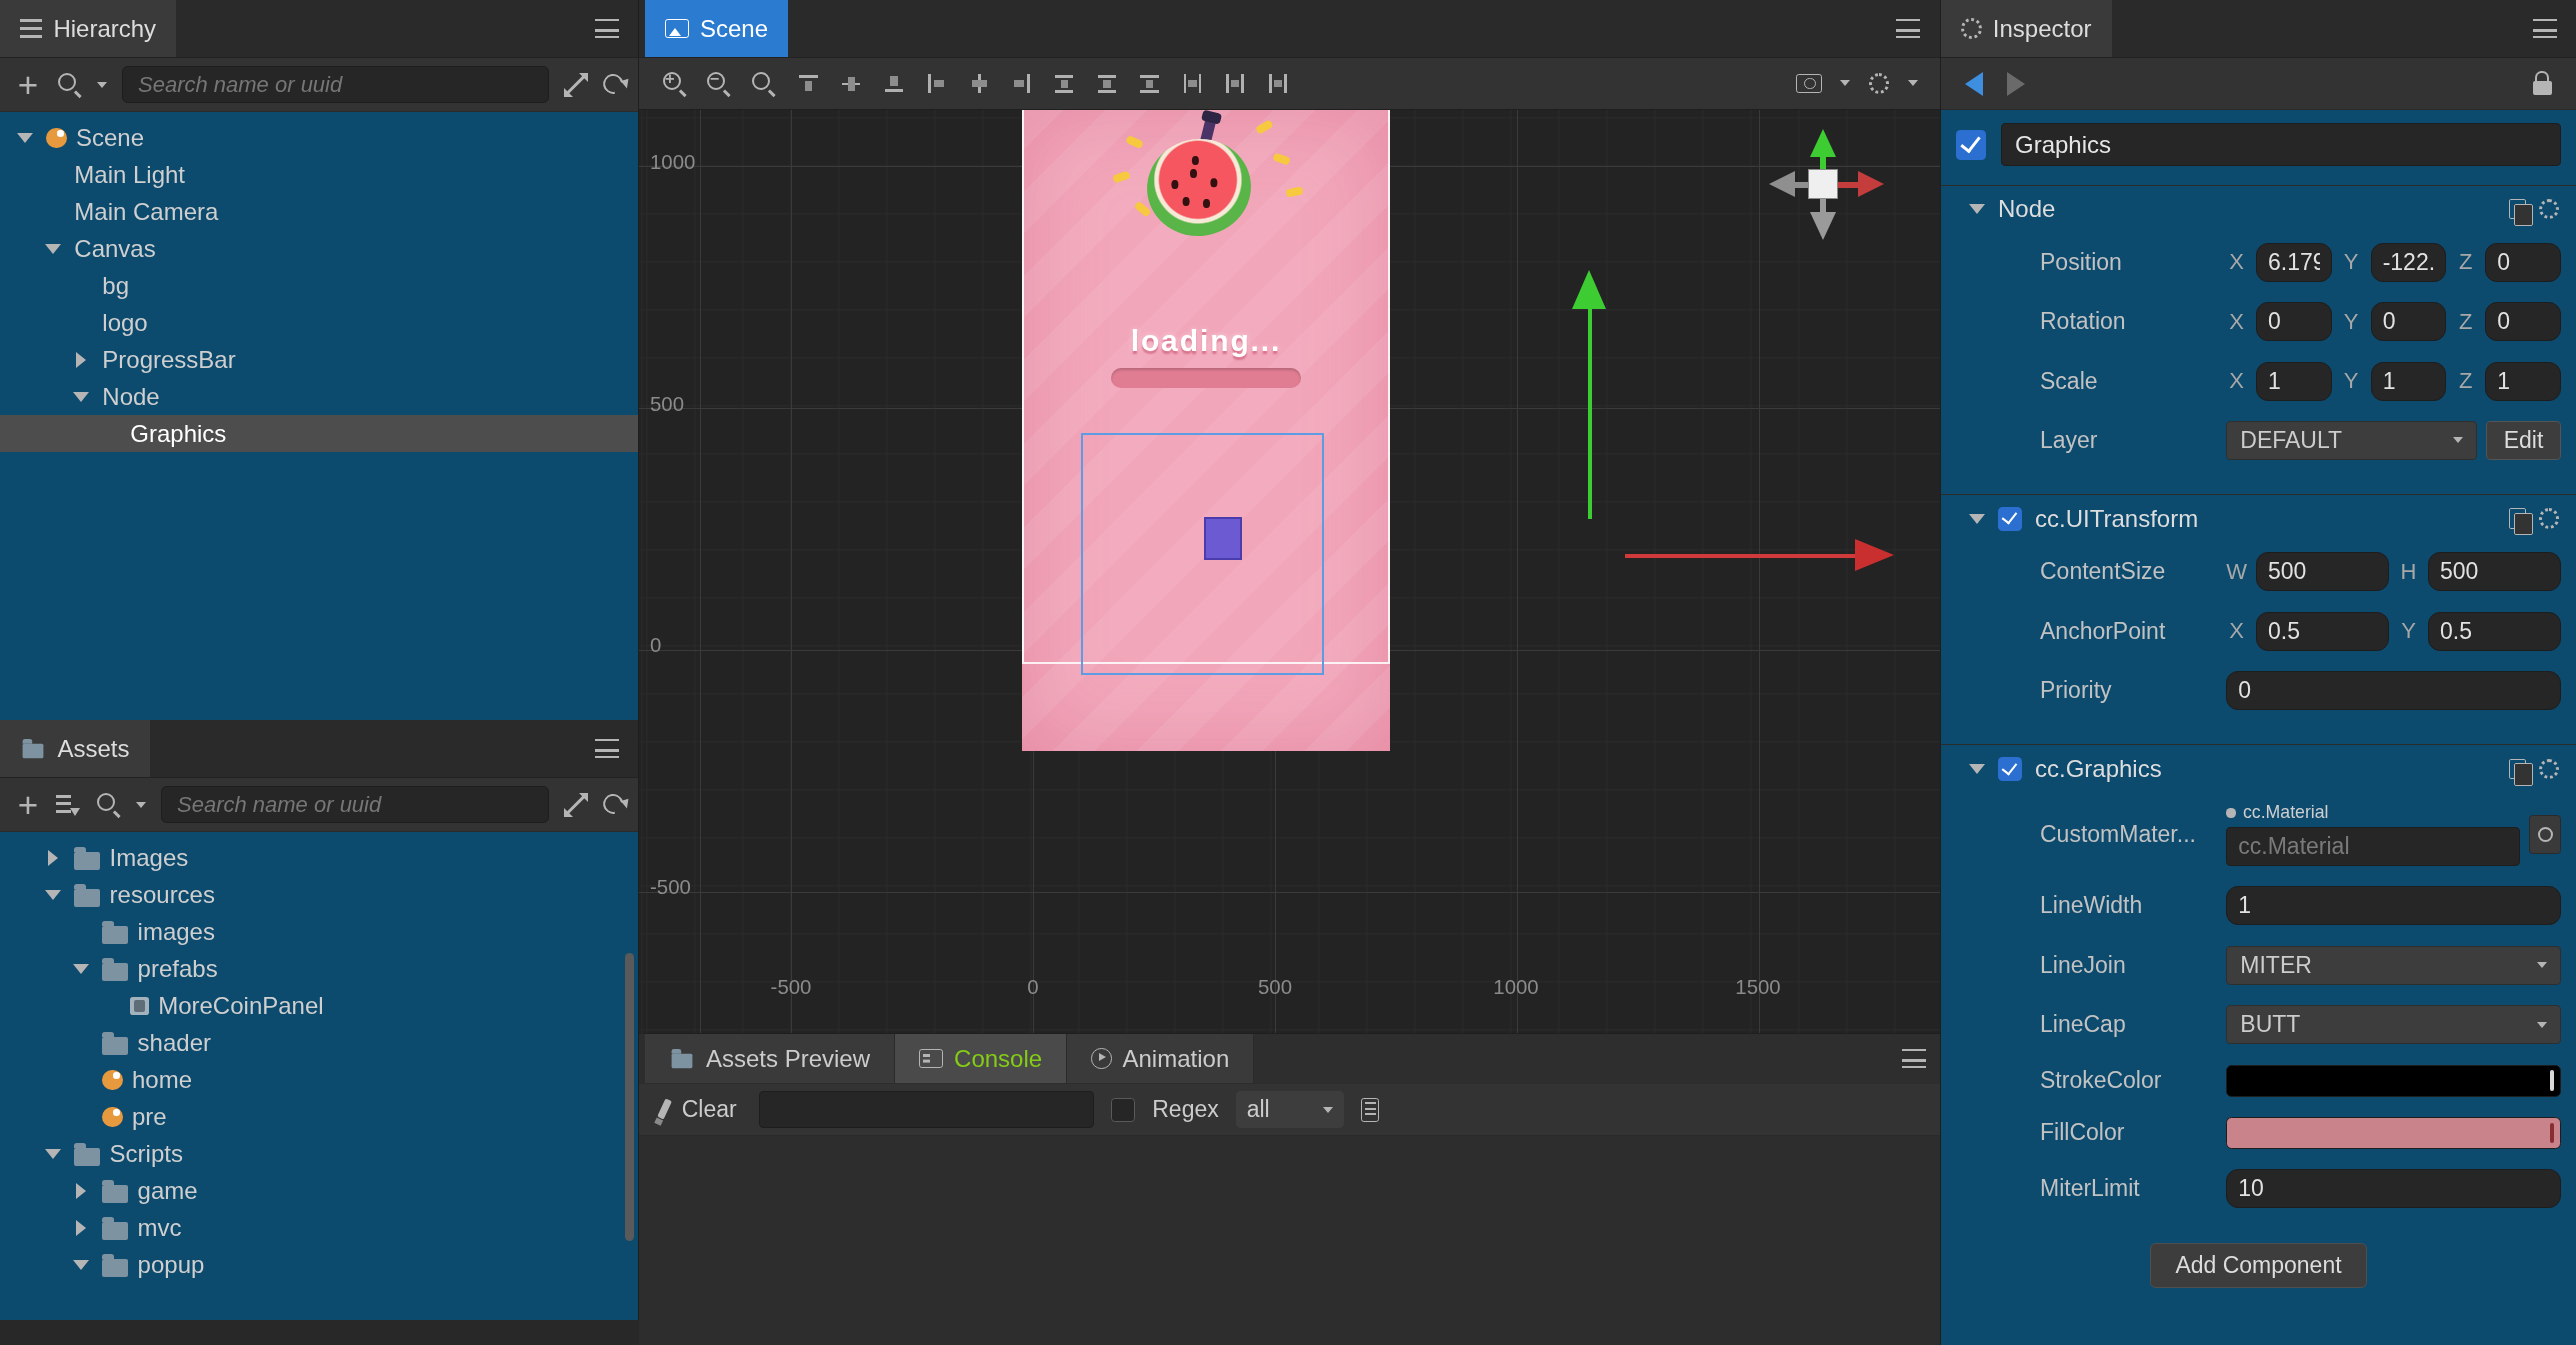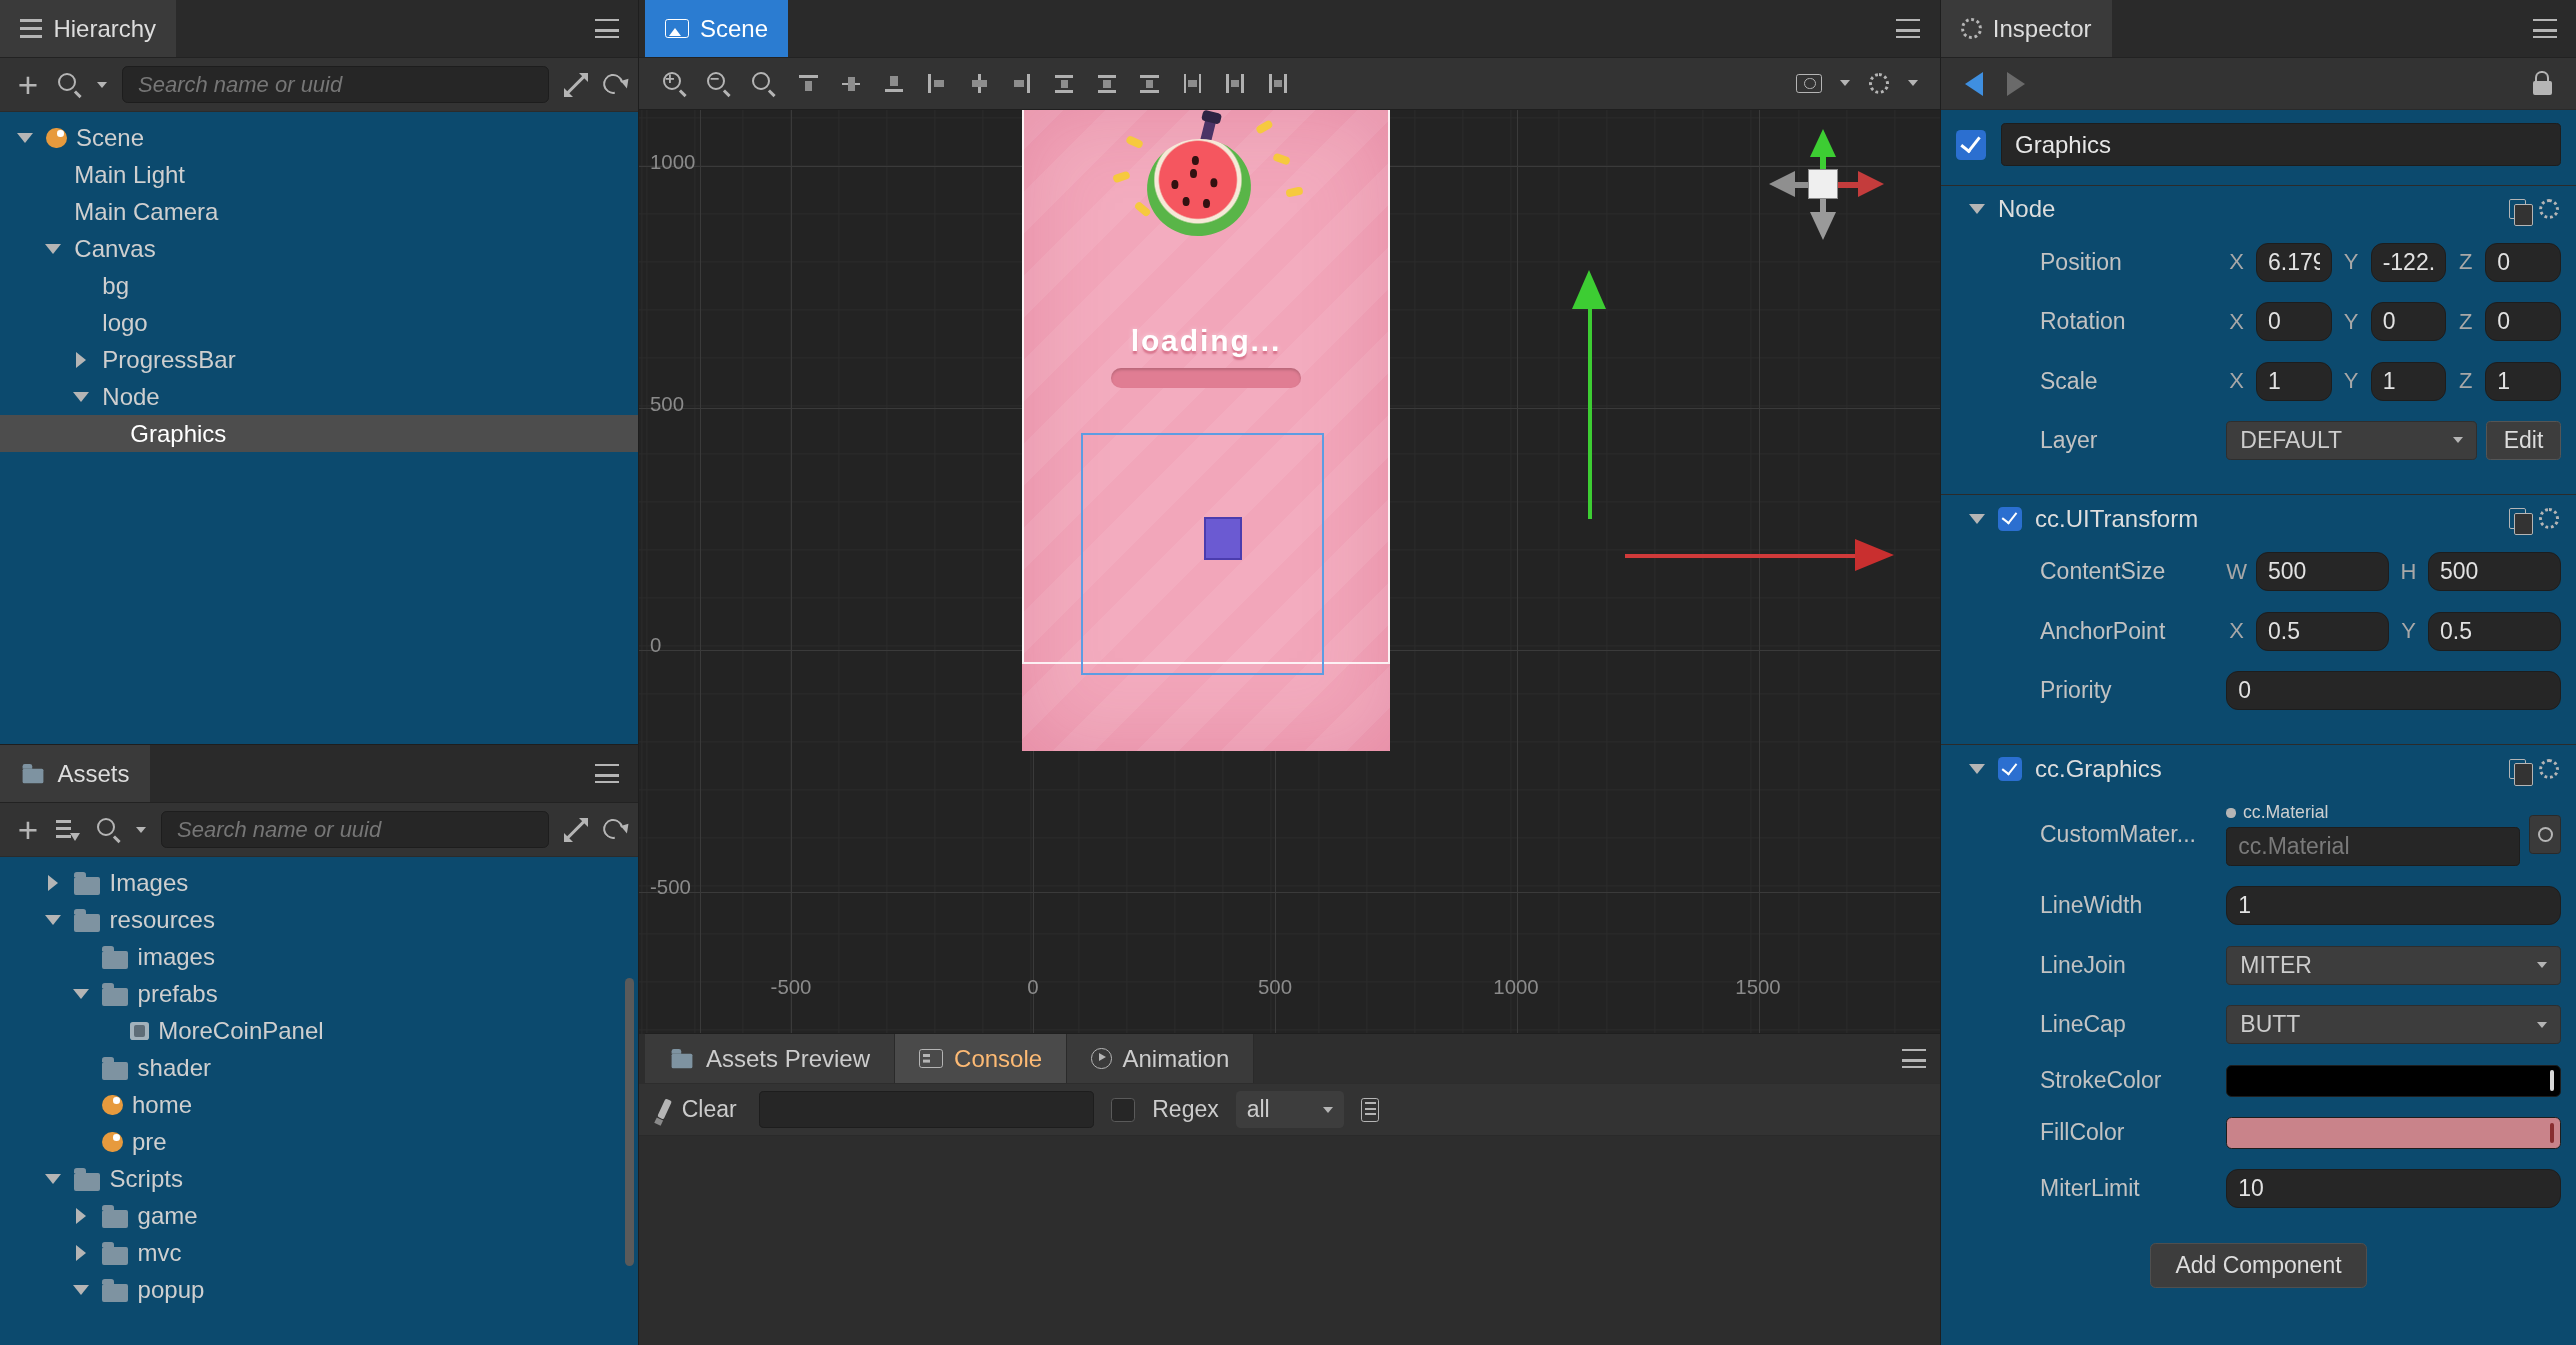--- a/index.html
+++ b/index.html
@@ -1,20 +1,20 @@
 <!DOCTYPE html>
 <html style="font-size:15px"><head>
 <meta charset="utf-8">
 <style>
   *{box-sizing:border-box;margin:0;padding:0}
   html,body{width:2576px;height:1346px}
   body{background:#282828;font-family:"Liberation Sans","DejaVu Sans",sans-serif;color:#c8c8c8;overflow:hidden;position:relative}
   .panel{position:absolute;background:#0c4a6e}
   #hierarchy{left:0;top:0;width:639px;height:745px;border-right:1.9px solid #1e1e1e;border-bottom:1.9px solid #1e1e1e}
-  #assets{left:0;top:745px;width:639px;height:600px;border-right:1.9px solid #1e1e1e;overflow:hidden}
+  #assets{left:0;top:720px;width:639px;height:600px;border-right:1.9px solid #1e1e1e;overflow:hidden}
   #center{left:639px;top:0;width:1301px;height:1346px;background:#2d2d2d}
   #inspector{left:1940px;top:0;width:636px;height:1346px;border-left:1.9px solid #1e1e1e;overflow:hidden}
   
   .phead{height:58px;background:#2a2a2a;display:flex;align-items:center;border-bottom:1.9px solid #222}
   .ptab{height:100%;display:flex;align-items:center;gap:11px;padding:0 20.4px;background:#3a3a3a;font-size:24px;color:#ddd}
   .ptab.blue{background:#2b7cd1;color:#fff;margin-left:5.6px}
   .phead .i-menu{margin-left:auto;margin-right:18.6px}
   .ptools{height:54px;display:flex;align-items:center;gap:15px;padding:0 15px;border-bottom:1.9px solid #2b2b2b;background:#333}
   .search{flex:1;height:37px;background:#262626;border:0.9px solid #1d1d1d;border-radius:5.6px;color:#ddd;padding:0 15px;font-size:22px;min-width:0;outline:none}
   .search::placeholder{color:#767676;font-style:italic}
@@ -121,21 +121,21 @@
   .gz-cube{left:1169px;top:59px;width:30px;height:30px;background:#efefef;border:1.9px solid #8a8a8a}
   .gz-dl{left:1181px;top:89px;width:5.6px;height:13px;background:#9a9a9a}
   .gz-dh{left:1171px;top:102px;border-left:13px solid transparent;border-right:13px solid transparent;border-top:28px solid #9a9a9a}
   .gz-ll{left:1156px;top:72px;width:13px;height:5.6px;background:#8f8f8f}
   .gz-lc{left:1130px;top:61px;border-top:13px solid transparent;border-bottom:13px solid transparent;border-right:26px solid #8f8f8f}
   .gz-rl{left:1199px;top:72px;width:20.4px;height:5.6px;background:#c43c3c}
   .gz-rc{left:1219px;top:61px;border-top:13px solid transparent;border-bottom:13px solid transparent;border-left:26px solid #c43c3c}
   
   .ctabs{position:absolute;left:6px;top:1033px;width:1301px;height:50px;background:#2e2e2e;display:flex;align-items:stretch;border-top:1.9px solid #1f1f1f}
   .ctab{display:flex;align-items:center;gap:11px;padding:0 24px;font-size:24px;background:#3a3a3a;border-right:1.9px solid #2a2a2a;color:#ccc}
-  .ctab.active{background:#4a4a4a;color:#fdba74}
+  .ctab.active{background:#4a4a4a;color:#84cc16}
   .ctabs .i-menu{margin-left:auto;margin-right:20.4px;align-self:center}
   .ctools{position:absolute;left:0;top:1084px;width:1301px;height:52px;background:#333;display:flex;align-items:center;gap:17px;padding:0 16.7px;border-bottom:1.9px solid #2a2a2a}
   .clearbtn{display:flex;align-items:center;gap:13px;font-size:23px;color:#ccc;padding:0 5.6px}
   .cinput{width:335px;height:37px;background:#262626;border:0.9px solid #1d1d1d;border-radius:4.6px;color:#ddd;padding:0 11px;font-size:22px;outline:none}
   .cb-un{width:24px;height:24px;background:#262626;border:1.9px solid #5a5a5a;border-radius:3.7px;flex:none}
   .lbl-sm{font-size:23px;color:#ccc}
   .dd-sm{width:108px;height:37px;background:#3d3d3d;border-radius:4.6px;display:flex;align-items:center;justify-content:space-between;padding:0 11px;font-size:23px;color:#ccc}
   .clog{position:absolute;left:0;top:1136px;width:1301px;height:210px;background:#2d2d2d}
   
   .inav{height:52px;display:flex;align-items:center;gap:24px;padding:0 24px;background:#333;border-bottom:1.9px solid #2a2a2a}

